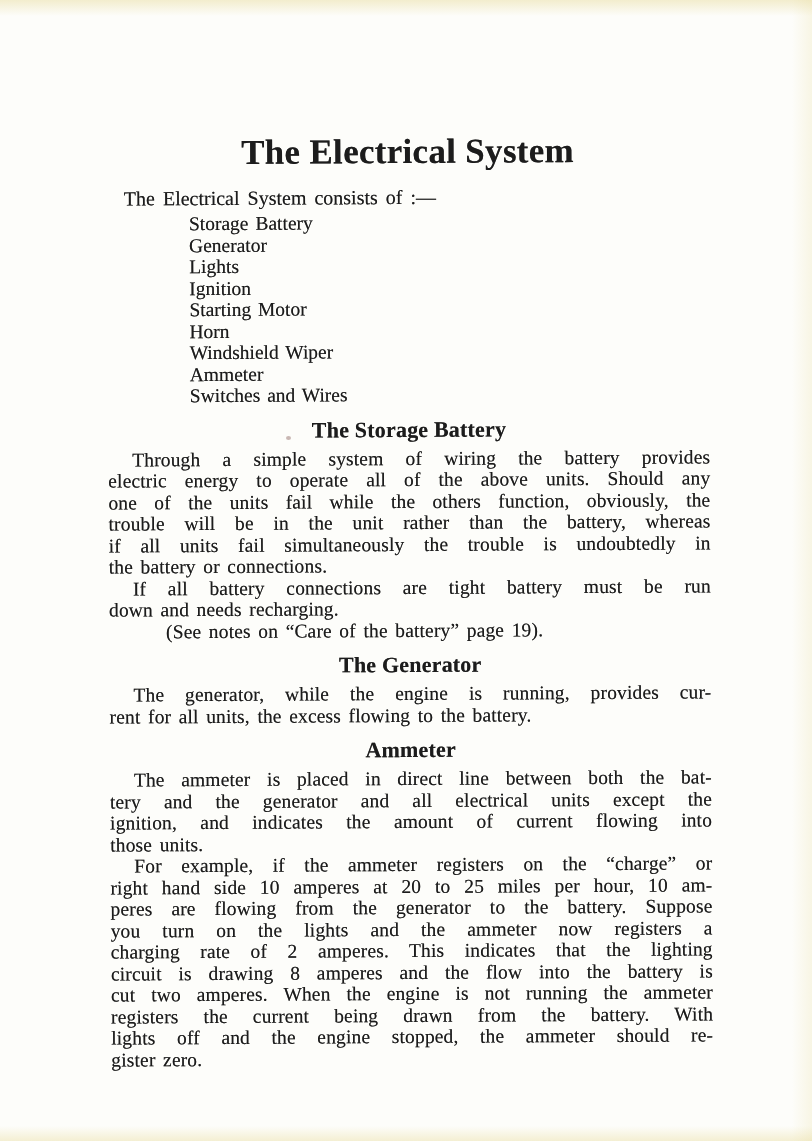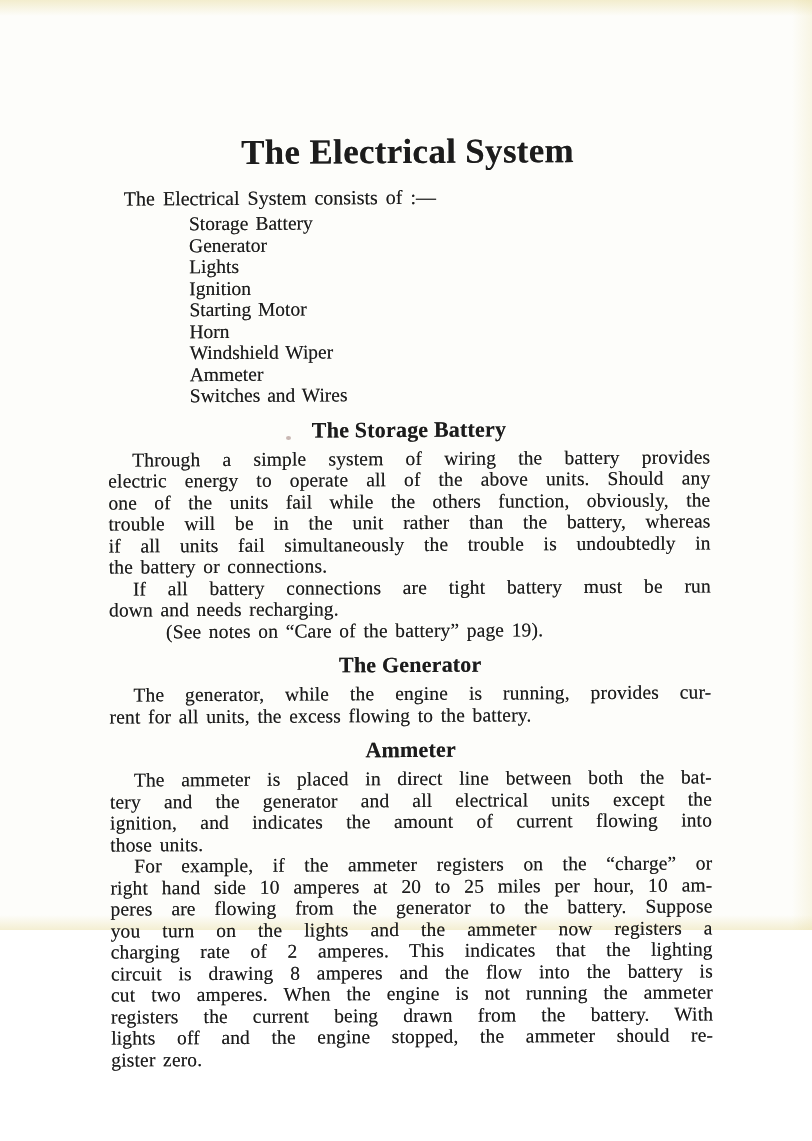--- a/index.html
+++ b/index.html
@@ -13,21 +13,21 @@
   body {
     width: 812px;
     height: 1141px;
     overflow: hidden;
     font-family: "Liberation Serif", "DejaVu Serif", serif;
     color: var(--ink);
   }
   .page {
     position: relative;
     width: 812px;
-    height: 930px;
+    height: 1141px;
     background:
       linear-gradient(180deg, rgba(230,217,150,0.45), rgba(230,217,150,0) 16px),
       linear-gradient(0deg, rgba(230,217,150,0.40), rgba(230,217,150,0) 15px),
       linear-gradient(270deg, rgba(230,217,150,0.22), rgba(230,217,150,0) 20px),
       var(--paper);
   }
   .content {
     position: absolute;
     left: 108px;
     top: 0;

